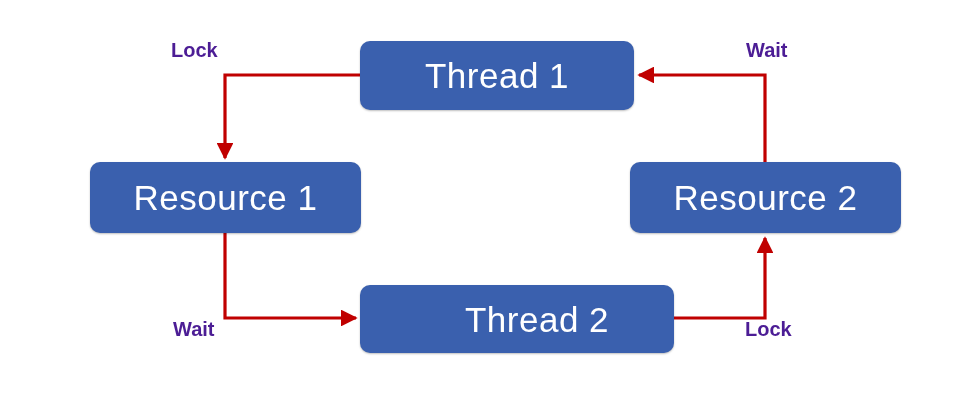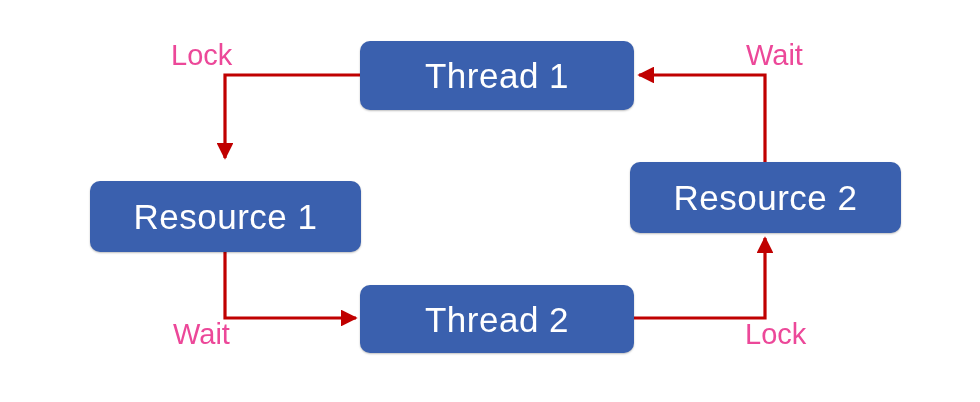--- a/index.html
+++ b/index.html
@@ -33,30 +33,30 @@
     color: #ffffff;
     font-family: "Liberation Sans", sans-serif;
     font-size: 35px;
     font-weight: 400;
     letter-spacing: 0.5px;
     line-height: 1;
     white-space: nowrap;
     z-index: 2;
   }
   .node-thread1 { left: 360px; top: 41px;  width: 274px; height: 69px; }
-  .node-res1    { left: 90px;  top: 162px; width: 271px; height: 71px; margin-top: 19px; }
+  .node-res1    { left: 90px;  top: 162px; width: 271px; height: 71px; }
   .node-res2    { left: 630px; top: 162px; width: 271px; height: 71px; text-align: center; }
-  .node-thread2 { left: 360px; top: 285px; width: 274px; height: 68px; }
+  .node-thread2 { left: 360px; top: 285px; width: 274px; height: 68px; padding-left: 40px; }
 
   .edge-label {
     position: absolute;
-    color: #ec4899;
+    color: #4c1d95;
     font-family: "Liberation Sans", sans-serif;
-    font-size: 29px;
-    font-weight: normal;
+    font-size: 20px;
+    font-weight: bold;
     letter-spacing: 0px;
     white-space: nowrap;
     z-index: 3;
   }
   .label-lock-tl  { left: 171px; top: 39px; }
   .label-wait-tr  { left: 746px; top: 39px; }
   .label-wait-bl  { left: 173px; top: 318px; }
   .label-lock-br  { left: 745px; top: 318px; }
 </style>
 </head>

